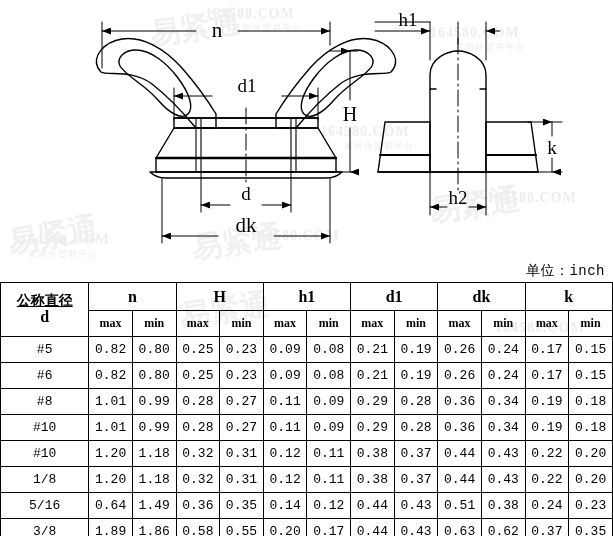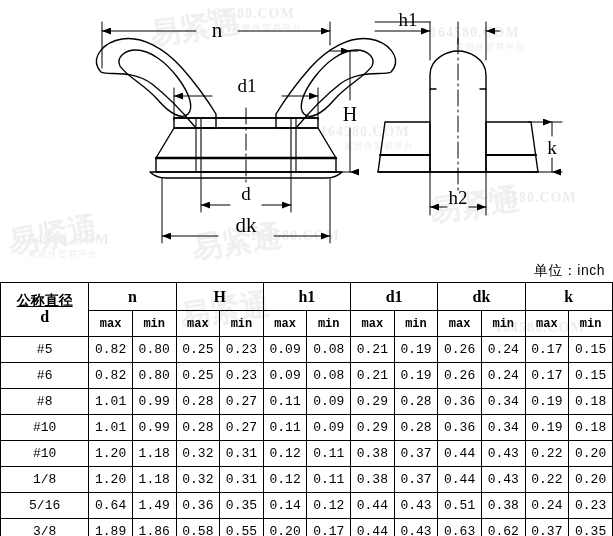--- a/index.html
+++ b/index.html
@@ -38,21 +38,21 @@
   .wm-dom { font-size: 14px; letter-spacing: 1px; font-weight: bold; }
   .wm-cn  { font-size: 9px; letter-spacing: 1px; }
   .wm-logo{ font-size: 30px; font-weight: bold; color: #f0f0f0; }
 
   
   #unit-label {
     position: absolute;
     right: 8px;
     top: 262px;
     font-size: 14px;
-    font-family: Liberation Sans, sans-serif;
+    font-family: Liberation Mono, monospace;
     letter-spacing: 0.5px;
     z-index: 3;
   }
 
   
   #spec-table-wrap {
     position: absolute;
     left: 0;
     top: 282px;
     width: 613px;
@@ -81,21 +81,21 @@
   }
   table.spec th.nominal {
     font-family: "Liberation Sans", sans-serif;
     font-size: 14px;
     line-height: 1.15;
     height: 52px;
   }
   table.spec th.nominal .cn { font-size: 14px; display: block; text-decoration: underline; }
   table.spec th.nominal .d  { font-family: "Liberation Serif", serif; font-size: 16px; display: block; }
   table.spec th.mm {
-    font-family: Liberation Mono, monospace;
+    font-family: Liberation Serif, serif;
     font-size: 12px;
     height: 25px;
   }
   table.spec td.name {
     font-family: "Liberation Mono", monospace;
     font-size: 13px;
   }
   col.c-nom { width: 88px; }
   col.c-val { width: 43.5px; }
 </style>

